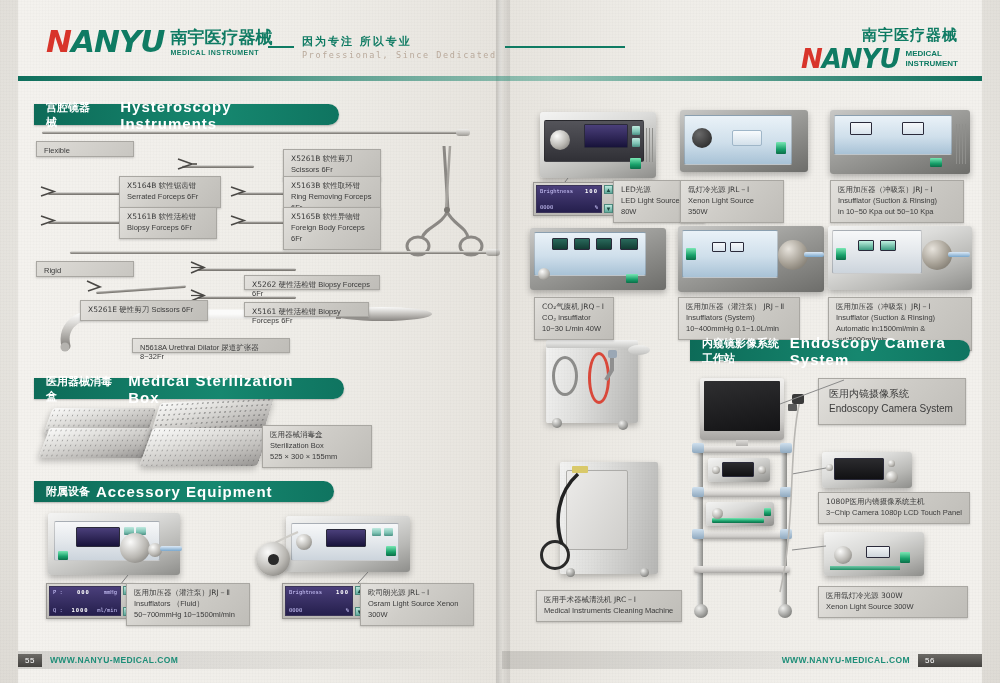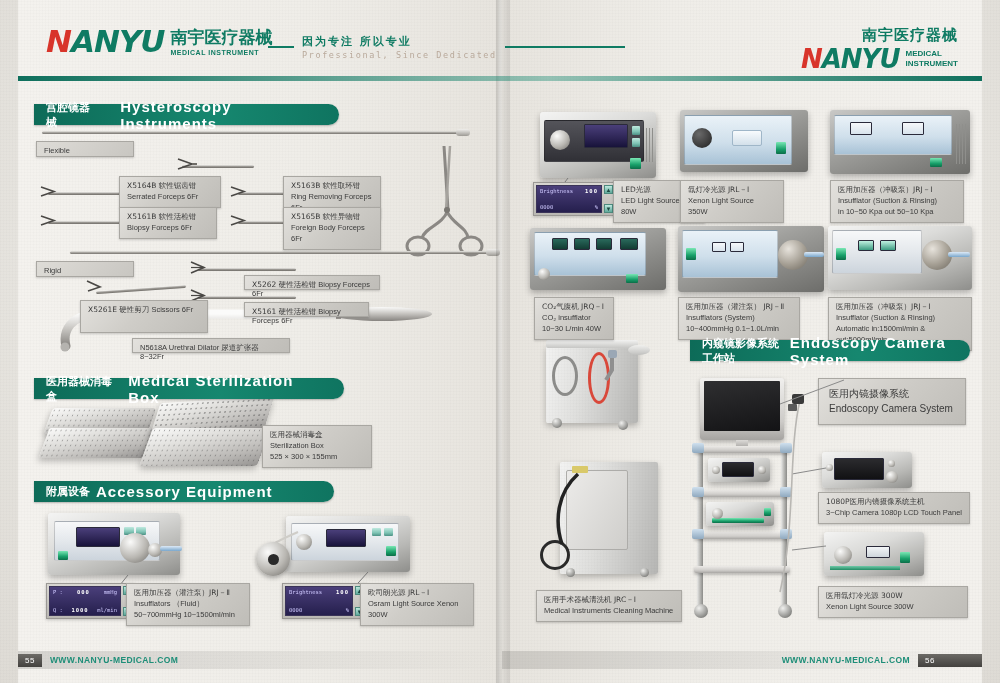--- a/index.html
+++ b/index.html
@@ -222,20 +222,24 @@
   </div>
 
   <div class="long-rod" style="left:42px; top:131px; width:418px;"></div>
   <div class="lbl lbl-plain lbl-one" style="left:36px; top:141px; width:98px; height:16px;">Flexible</div>
 
   <div class="shaft" style="left:182px; top:165px; width:72px;"></div>
   <svg class="jaw" style="left:176px; top:155px;" width="22" height="18" viewBox="0 0 22 18">
     <path d="M2 4 L16 9 L2 14" stroke="#4a4845" stroke-width="1.6" fill="none"></path>
     <path d="M16 9 L21 9" stroke="#6f6c67" stroke-width="2"></path>
   </svg>
+  <div class="lbl" style="left:283px; top:149px; width:98px;">
+    <div class="cn"><span>X5261B</span> <span>软性剪刀</span></div>
+    <div>Scissors 6Fr</div>
+  </div>
 
   <div class="shaft" style="left:48px; top:192px; width:86px;"></div>
   <svg class="jaw" style="left:40px; top:183px;" width="20" height="18" viewBox="0 0 20 18">
     <path d="M1 4 L14 8.5 L1 13" stroke="#4a4845" stroke-width="1.6" fill="none"></path>
   </svg>
   <div class="lbl" style="left:119px; top:176px; width:102px;">
     <div class="cn"><span>X5164B</span> <span>软性锯齿钳</span></div>
     <div>Serrated Forceps 6Fr</div>
   </div>
 
@@ -286,21 +290,21 @@
   </svg>
   <div class="lbl lbl-one" style="left:244px; top:275px; width:136px; height:15px;">
     <span class="cn"><span>X5262</span> <span>硬性活检钳</span></span>
     <span>Biopsy Forceps 6Fr</span>
   </div>
 
   <div class="shaft" style="left:96px; top:288px; width:90px; transform:rotate(-4deg);"></div>
   <svg class="jaw" style="left:86px; top:278px;" width="20" height="18" viewBox="0 0 20 18">
     <path d="M1 3 L14 9 L2 13" stroke="#4a4845" stroke-width="1.6" fill="none"></path>
   </svg>
-  <div class="lbl lbl-one" style="left:80px; top:300px; width:128px; height:33px;">
+  <div class="lbl lbl-one" style="left:80px; top:300px; width:128px; height:21px;">
     <span class="cn"><span>X5261E</span> <span>硬性剪刀</span></span>
     <span>Scissors 6Fr</span>
   </div>
 
   <div class="shaft" style="left:198px; top:296px; width:98px;"></div>
   <svg class="jaw" style="left:190px; top:287px;" width="20" height="18" viewBox="0 0 20 18">
     <path d="M1 3 L14 8.5 L1 14" stroke="#4a4845" stroke-width="1.6" fill="none"></path>
     <path d="M1 8.5 L14 8.5" stroke="#4a4845" stroke-width="1.2"></path>
   </svg>
   <div class="lbl lbl-one" style="left:244px; top:302px; width:125px; height:15px;">

